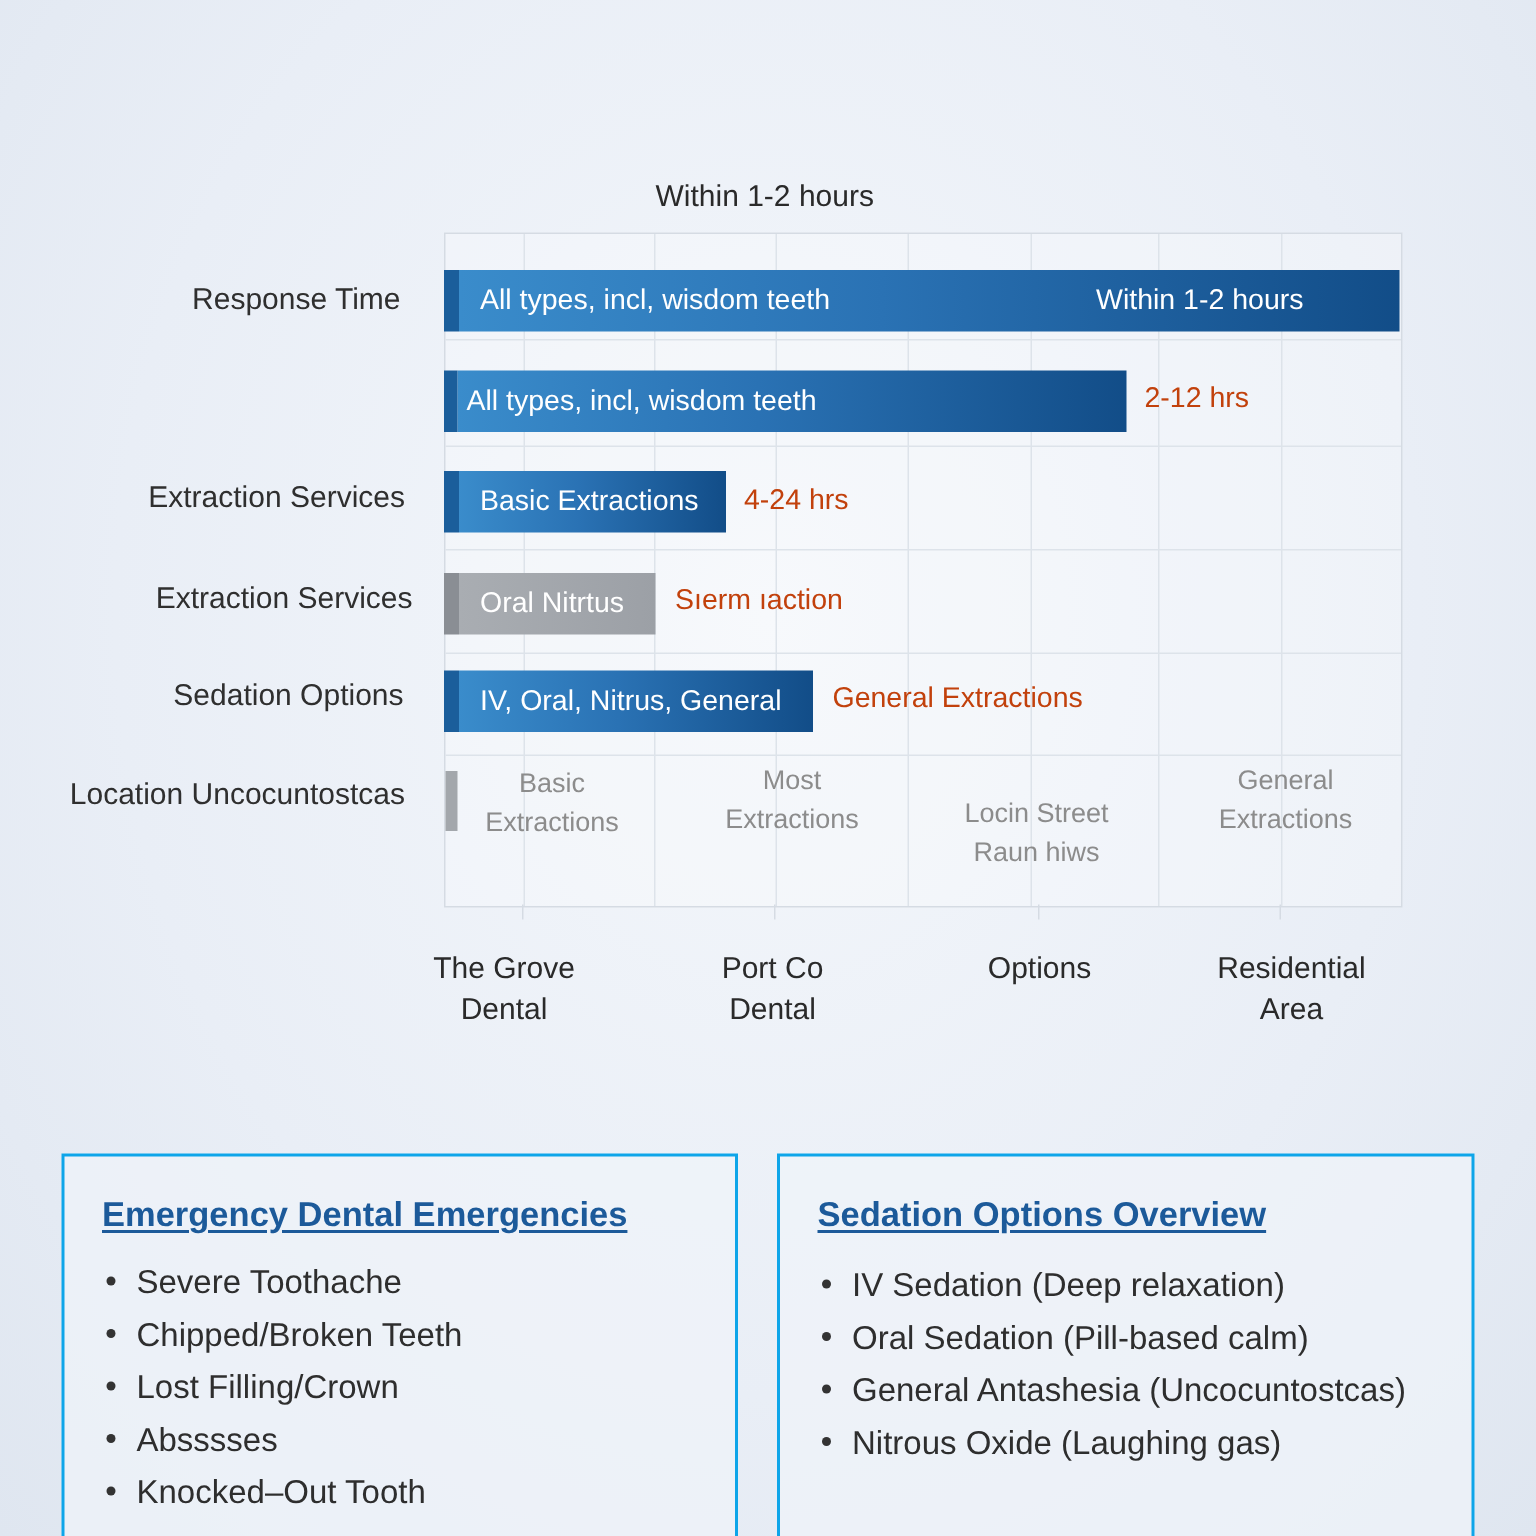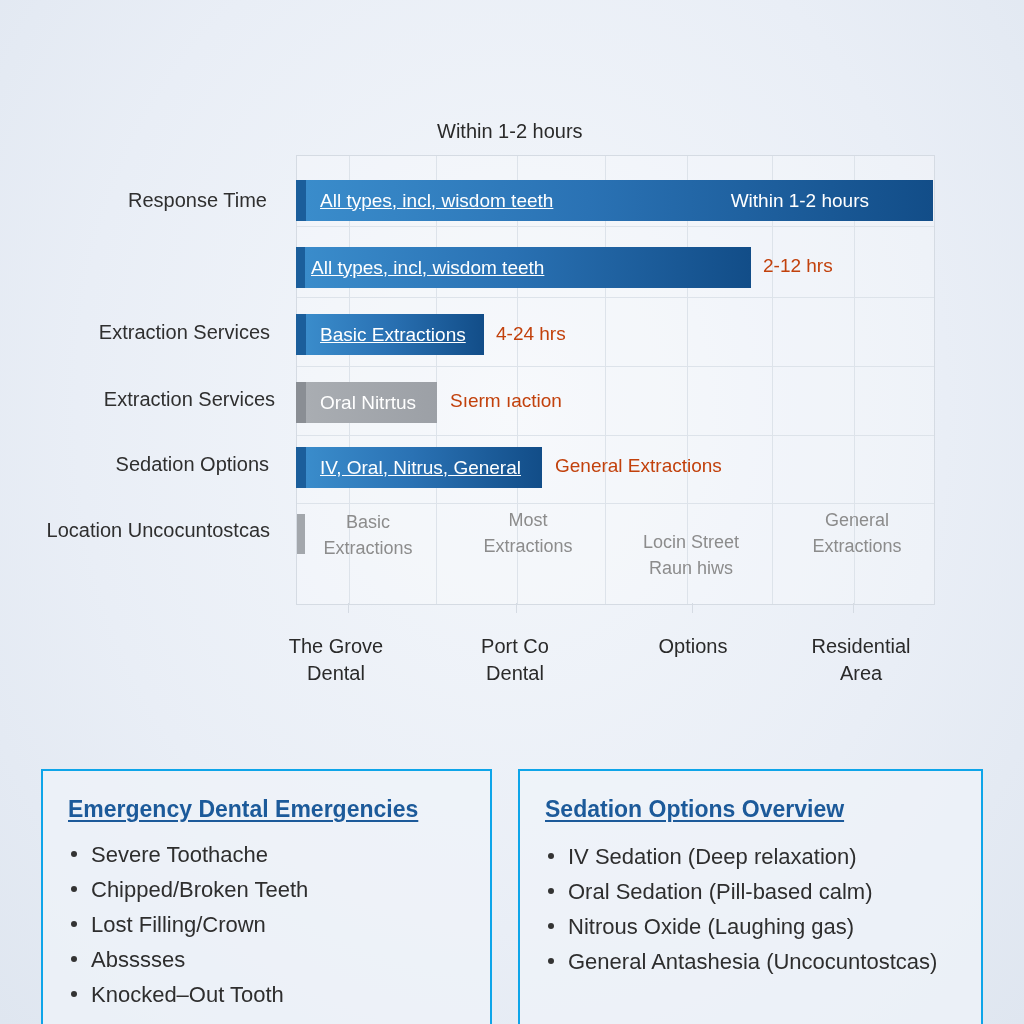--- a/index.html
+++ b/index.html
@@ -20,21 +20,21 @@
   .hgrid { position: absolute; left: 0; right: 0; height: 1px; background: #dde3ea; }
   .tick { position: absolute; top: 603px; width: 1px; height: 10px; background: #d5dbe3; }
   .row-label {
     position: absolute; right: 754px; font-size: 20px; color: #2f2f2f; white-space: nowrap; text-align: left;
   }
   .bar {
     position: absolute; left: 296px; height: 41px; display: flex; align-items: center;
     color: #fff; font-size: 19px; white-space: nowrap; box-sizing: border-box;
     border-left: 10px solid #1b5e9b;
   }
-  .bar.blue { background: linear-gradient(90deg, #3a8ccb 0%, #2a72b4 45%, #124d88 100%); text-decoration: underline; }
+  .bar.blue { background: linear-gradient(90deg, #3a8ccb 0%, #2a72b4 45%, #124d88 100%); }
   .bar.gray { background: linear-gradient(90deg, #a9adb2 0%, #9ca0a6 100%); border-left-color: #8a8e94; }
   .bar .inner { padding-left: 14px; }
   .bar .right-in { position: absolute; right: 64px; }
   .after {
     position: absolute; font-size: 19px; color: #c2410c; white-space: nowrap;
   }
   .loc-marker { position: absolute; left: 297px; top: 514px; width: 8px; height: 40px; background: #a3a7ac; }
   .cell-text {
     position: absolute; text-align: center; font-size: 18px; color: #8c8c8c; line-height: 26px; width: 160px;
   }
@@ -152,16 +152,16 @@
     <li><span class="dot"></span><span>Absssses</span></li>
     <li><span class="dot"></span><span>Knocked–Out Tooth</span></li>
   </ul>
 </div>
 
 <div class="card" style="left:518px; width:465px">
   <h2>Sedation Options Overview</h2>
   <ul style="top:68px">
     <li><span class="dot"></span><span>IV Sedation (Deep relaxation)</span></li>
     <li><span class="dot"></span><span>Oral Sedation (Pill-based calm)</span></li>
+    <li><span class="dot"></span><span>General Antashesia (Uncocuntostcas)</span></li>
     <li><span class="dot"></span><span>Nitrous Oxide (Laughing gas)</span></li>
-    <li><span class="dot"></span><span>General Antashesia (Uncocuntostcas)</span></li>
   </ul>
 </div>
 
 </body></html>

